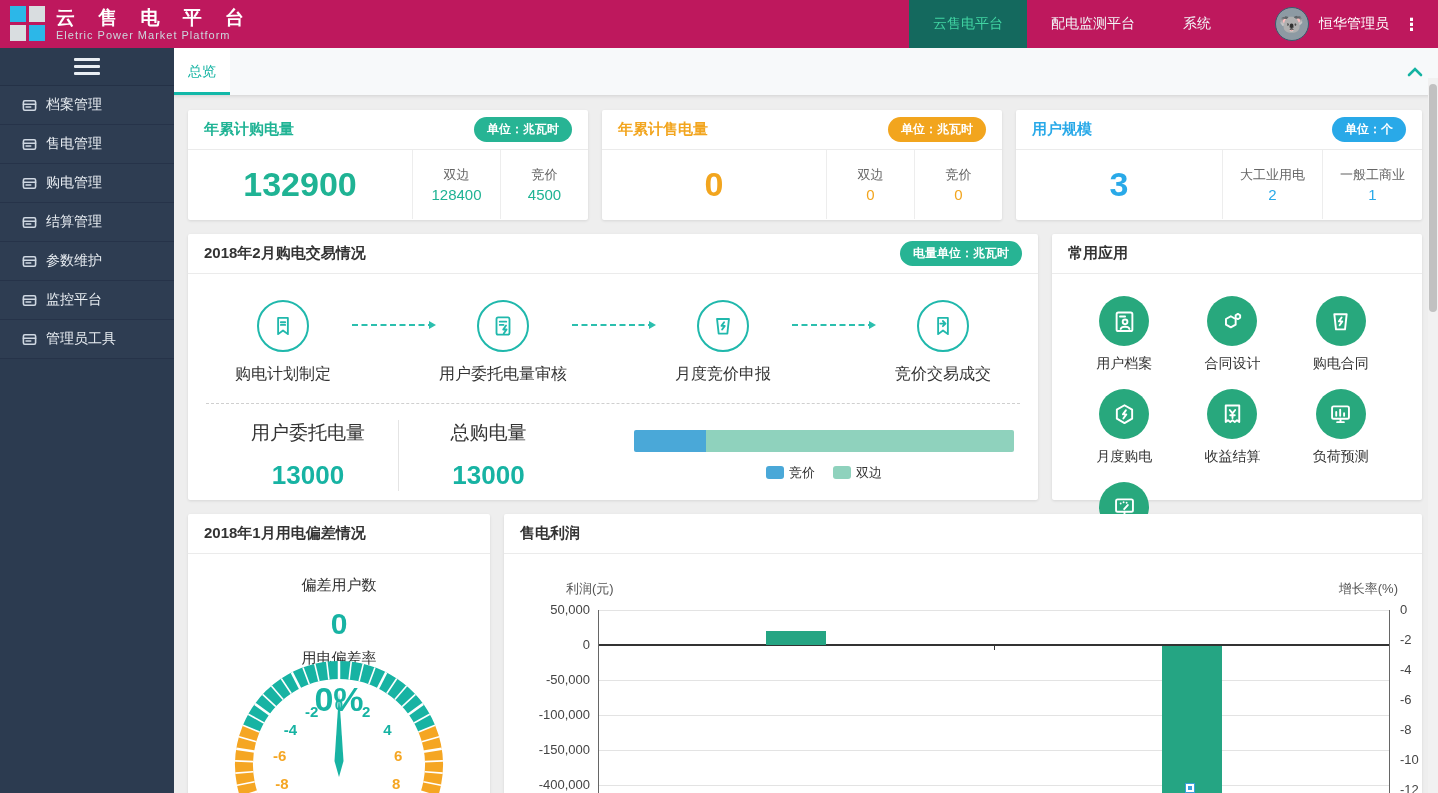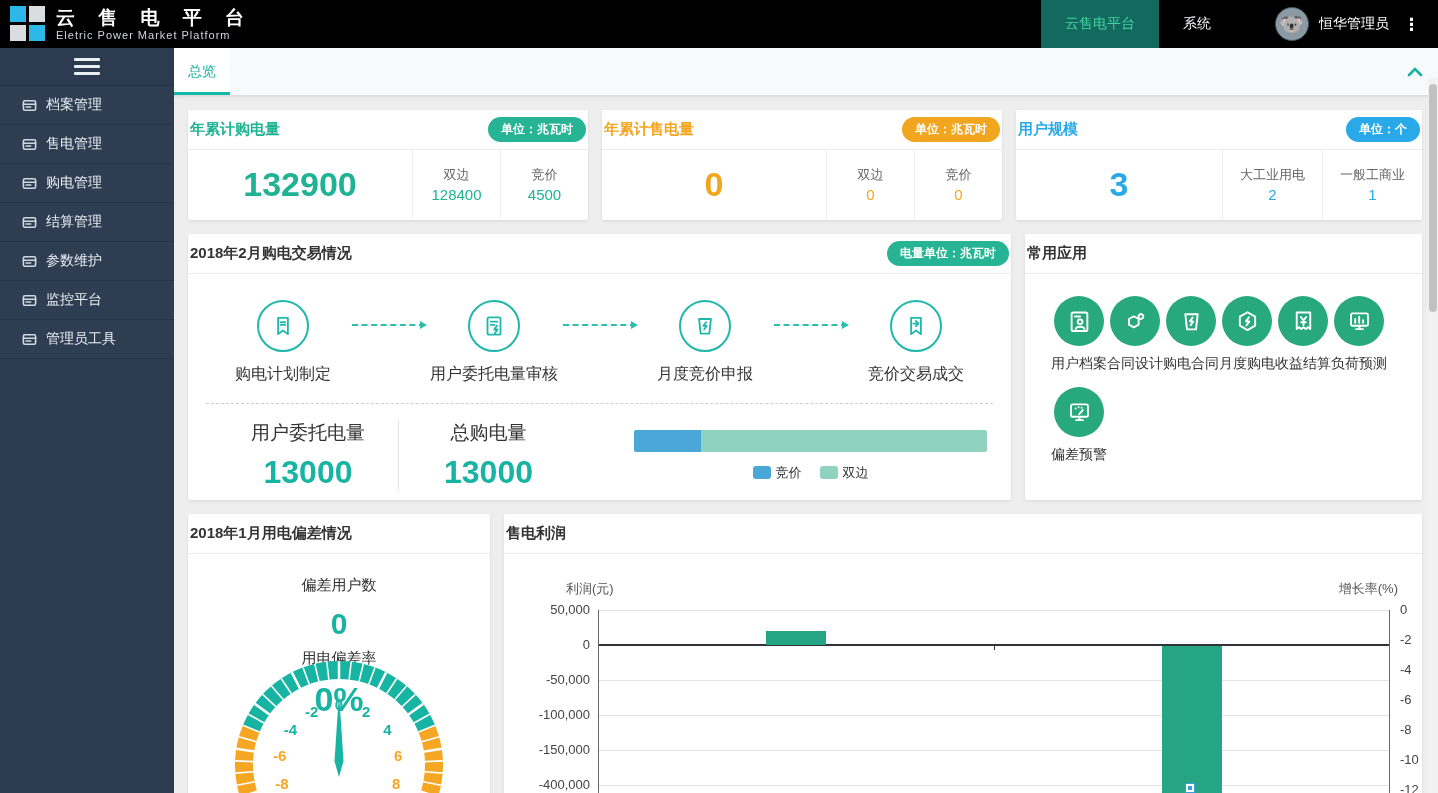--- a/index.html
+++ b/index.html
@@ -1,20 +1,20 @@
 <!DOCTYPE html>
 <html><head>
 <meta charset="utf-8">
 <style>
   * { margin:0; padding:0; box-sizing:border-box; }
   html,body { width:1438px; height:793px; overflow:hidden; }
   body { font-family:"Liberation Sans","DejaVu Sans",sans-serif; background:#eeeeee; position:relative; }
 
   
-  .navbar { position:absolute; left:0; top:0; width:1438px; height:48px; background:#000000; display:flex; align-items:stretch; z-index:30; }
+  .navbar { position:absolute; left:0; top:0; width:1438px; height:48px; background:#be185d; display:flex; align-items:stretch; z-index:30; }
   .brand { display:flex; align-items:center; padding-left:10px; gap:10px; }
   .logo-grid { width:36px; height:36px; display:grid; grid-template-columns:16px 16px; grid-template-rows:16px 16px; gap:3px; }
   .logo-grid span:nth-child(1){ background:#2cb7e8; }
   .logo-grid span:nth-child(2){ background:#d9dde0; }
   .logo-grid span:nth-child(3){ background:#d9dde0; }
   .logo-grid span:nth-child(4){ background:#2cb7e8; }
   .brand-text { color:#fff; line-height:1.15; }
   .brand-title { font-size:19px; letter-spacing:9px; font-weight:bold; white-space:nowrap; }
   .brand-sub { font-size:11px; color:#cdd7de; letter-spacing:1px; white-space:nowrap; }
   .nav-spacer { flex:1; }
@@ -39,21 +39,21 @@
   .tab { width:56px; background:#ffffff; display:flex; align-items:center; justify-content:center; font-size:14px; cursor:pointer; position:relative; }
   .tab.active { color:#14b3a2; }
   .tab.active::after { content:""; position:absolute; left:0; right:0; bottom:0; height:3px; background:#12b8a8; }
   .tab-spacer { flex:1; }
   .collapse-btn { width:46px; display:flex; align-items:center; justify-content:center; cursor:pointer; }
 
   
   .content { position:absolute; left:174px; top:96px; right:0; height:1200px; padding:14px 16px 14px 14px; background:#eeeeee; }
   .row { display:flex; gap:14px; margin-bottom:14px; }
   .card { background:#fff; box-shadow:0 1px 3px rgba(0,0,0,.10); border-radius:2px; }
-  .card-head { height:40px; display:flex; align-items:center; justify-content:space-between; padding:0 2px; border-bottom:1px solid #ebebeb; }
+  .card-head { height:40px; display:flex; align-items:center; justify-content:space-between; padding:0 16px; border-bottom:1px solid #ebebeb; }
   .card-title { font-size:15px; font-weight:bold; color:#333; }
   .badge { color:#fff; font-size:12px; padding:4px 13px; border-radius:13px; font-weight:bold; white-space:nowrap; }
 
   
   .stat-card { width:400px; height:110px; }
   .stat-card.flex1 { width:auto; flex:1; }
   .stat-body { height:69px; display:flex; align-items:stretch; }
   .stat-main { flex:1; display:flex; align-items:center; justify-content:center; font-size:34px; font-weight:bold; }
   .stat-col { width:88px; border-left:1px solid #ededed; display:flex; flex-direction:column; align-items:center; justify-content:center; gap:2px; }
   .stat-col.wide { width:100px; }
@@ -68,30 +68,30 @@
   .steps { display:flex; align-items:center; padding:26px 40px 0 40px; }
   .step { display:flex; flex-direction:column; align-items:center; gap:12px; width:110px; }
   .step-circle { width:52px; height:52px; border:2px solid #20b8ac; border-radius:50%; display:flex; align-items:center; justify-content:center; color:#20b8ac; }
   .step-label { font-size:16px; color:#333; white-space:nowrap; }
   .flow-arrow { flex:1; height:0; border-top:2px dashed #2bbfae; position:relative; margin:0 14px 36px 14px; }
   .flow-arrow::after { content:""; position:absolute; right:-2px; top:-5px; border-left:7px solid #2bbfae; border-top:4px solid transparent; border-bottom:4px solid transparent; }
   .trade-divider { border-top:1px dashed #cfcfcf; margin:18px 18px 0 18px; }
   .trade-bottom { display:flex; align-items:center; padding:16px 24px 0 30px; }
   .t-stat { width:180px; text-align:center; }
   .t-stat .lbl { font-size:19px; color:#333; }
-  .t-stat .val { font-size:32px; font-weight:bold; color:#17b3a3; margin-top:8px; }
+  .t-stat .val { font-size:26px; font-weight:bold; color:#17b3a3; margin-top:14px; }
   .t-stat + .t-stat { border-left:1px solid #e4e4e4; }
   .t-barwrap { flex:1; margin-left:56px; }
   .t-bar { height:22px; display:flex; border-radius:2px; overflow:hidden; }
   .t-legend { display:flex; justify-content:center; gap:18px; margin-top:12px; font-size:13px; color:#333; align-items:center; }
   .t-legend .sw { width:18px; height:13px; border-radius:3px; display:inline-block; margin-right:5px; vertical-align:-2px; }
 
   
   .apps-card { flex:1; height:266px; }
-  .apps-grid { display:grid; grid-template-columns:repeat(6,1fr); row-gap:14px; padding:22px 35px 0 26px; }
+  .apps-grid { display:grid; grid-template-columns:repeat(3,1fr); row-gap:14px; padding:22px 35px 0 26px;gap:16px; }
   .app { display:flex; flex-direction:column; align-items:center; gap:9px; cursor:pointer; }
   .app-circle { width:50px; height:50px; border-radius:50%; background:#28a87d; display:flex; align-items:center; justify-content:center; color:#fff; }
   .app-label { font-size:14px; color:#333; white-space:nowrap; }
 
   
   .gauge-card { width:302px; height:420px; position:relative; overflow:hidden; }
   .g-stats { padding-top:22px; }
   .g-row { display:flex; align-items:center; justify-content:center; gap:12px; margin-bottom:8px;flex-direction:column; }
   .g-row .lbl { font-size:15px; color:#333; }
   .g-row .val { font-size:30px; font-weight:bold; color:#17b3a3; }
@@ -127,20 +127,21 @@
         <span></span>
       </div>
     <div class="brand-text">
       <div class="brand-title">云 售 电 平 台</div>
       <div class="brand-sub">Eletric Power Market Platform</div>
     </div>
   </div>
   <div class="nav-spacer"></div>
   <div class="nav-menu" id="nav-menu">
       <div class="nav-item active">云售电平台</div>
+      <div class="nav-item">配电监测平台</div>
       <div class="nav-item">系统</div>
     </div>
   <div class="user-box">
     <div class="avatar">🐨</div>
     <div class="user-name">恒华管理员</div>
     <div class="kebab">⋮</div>
   </div>
 </div>
 
 <div class="sidebar">

